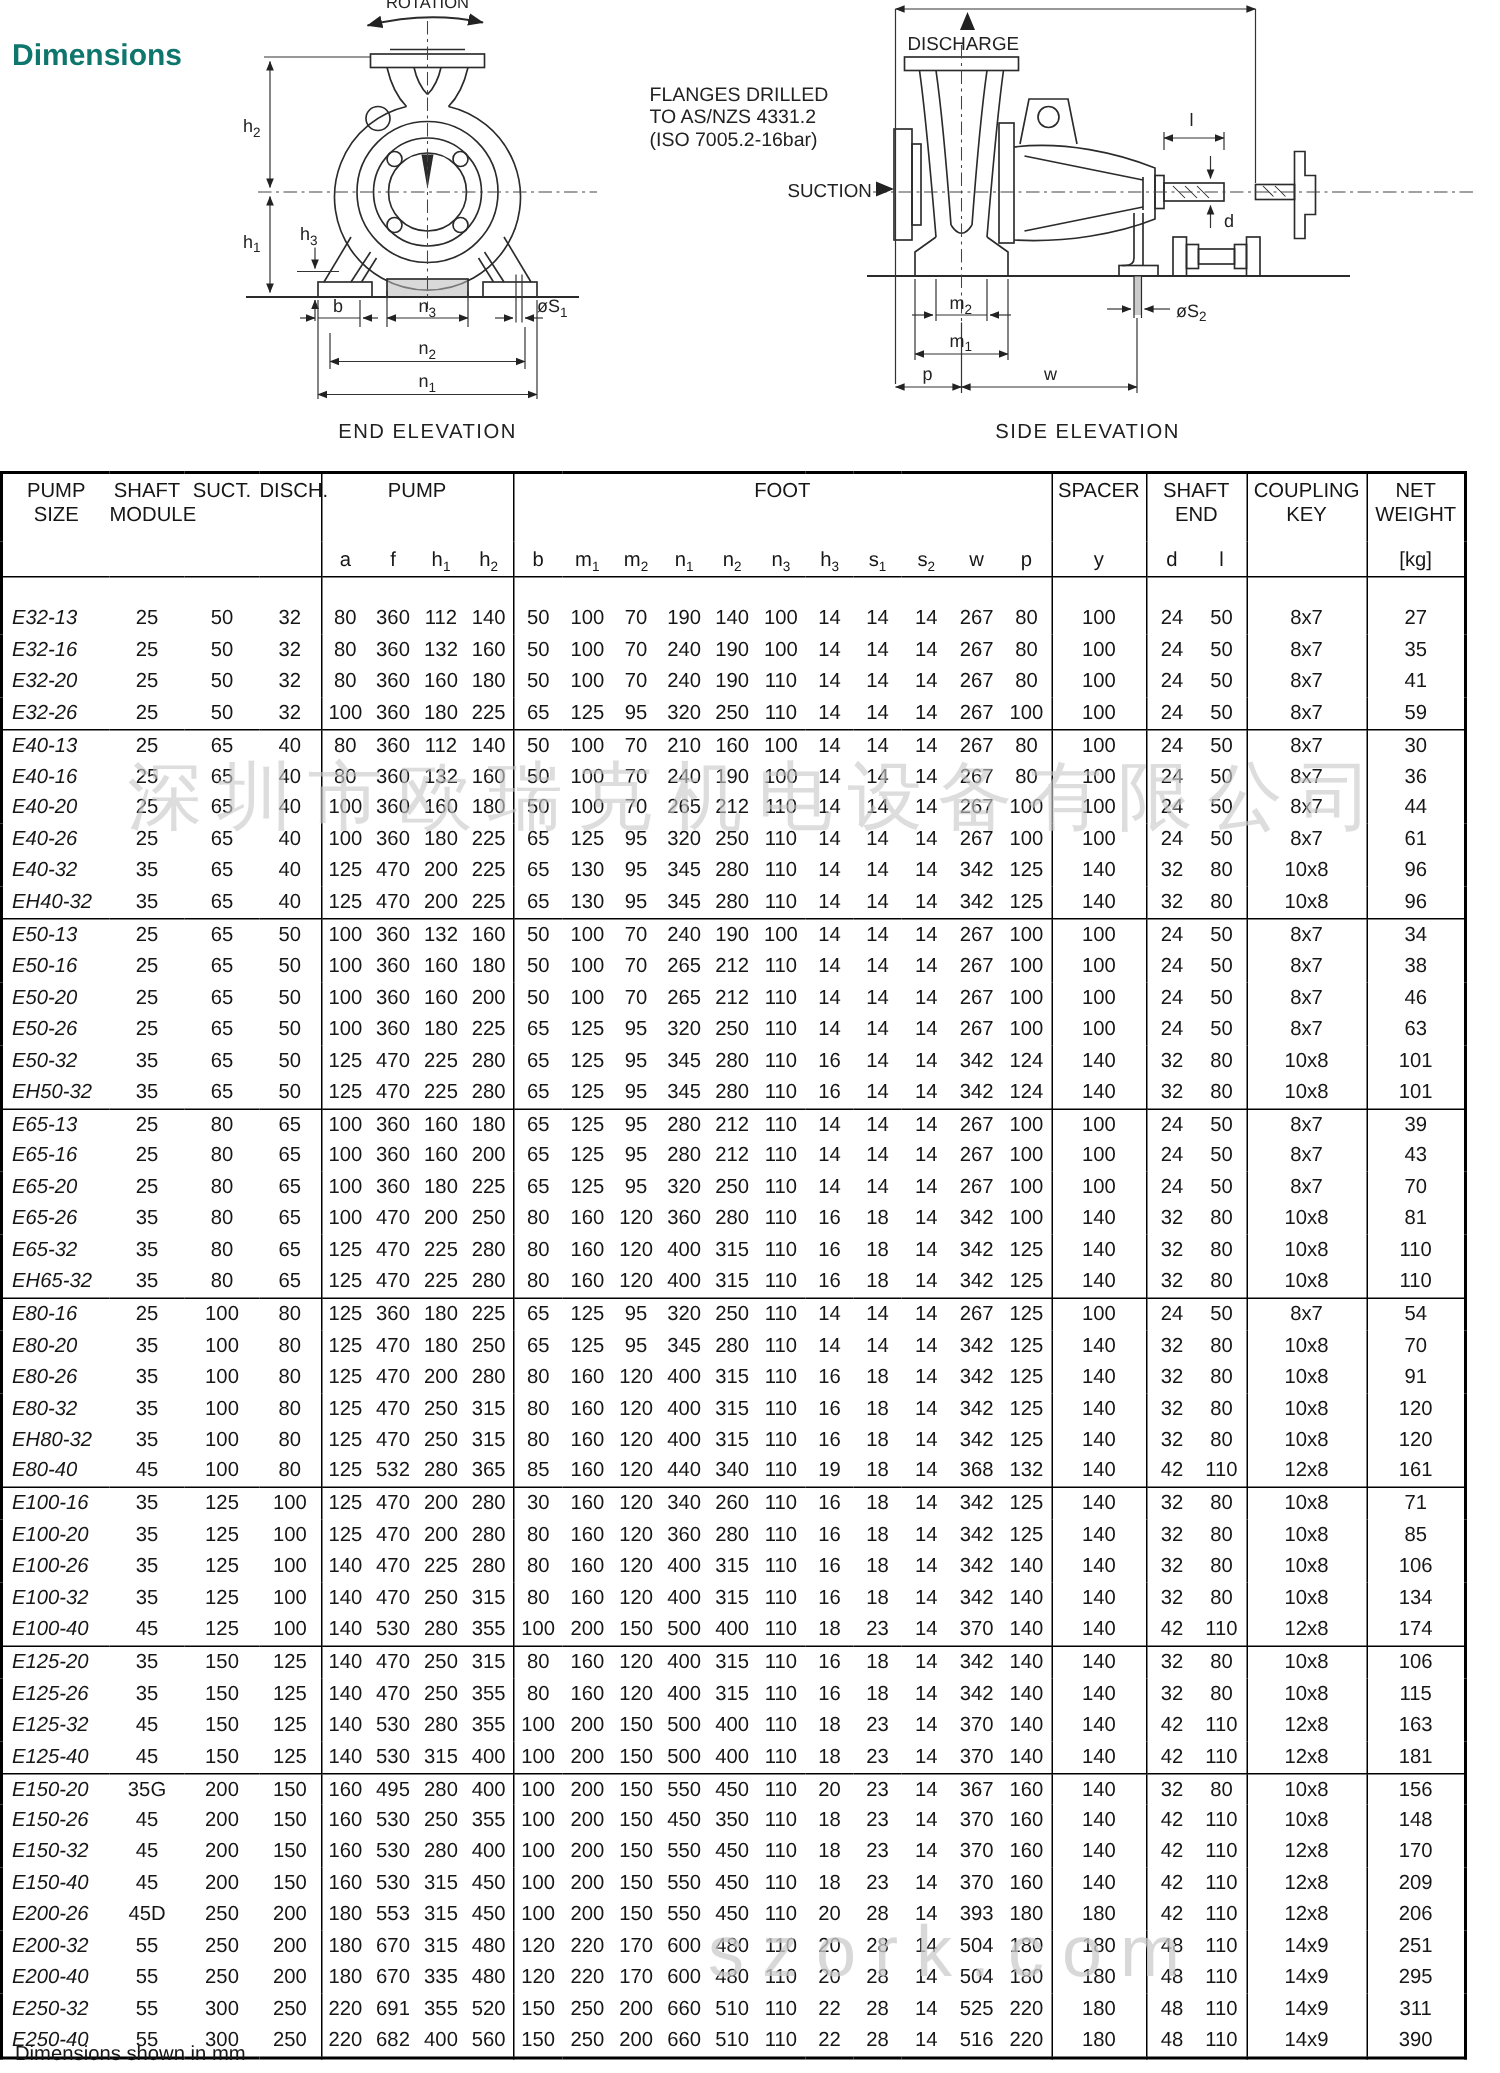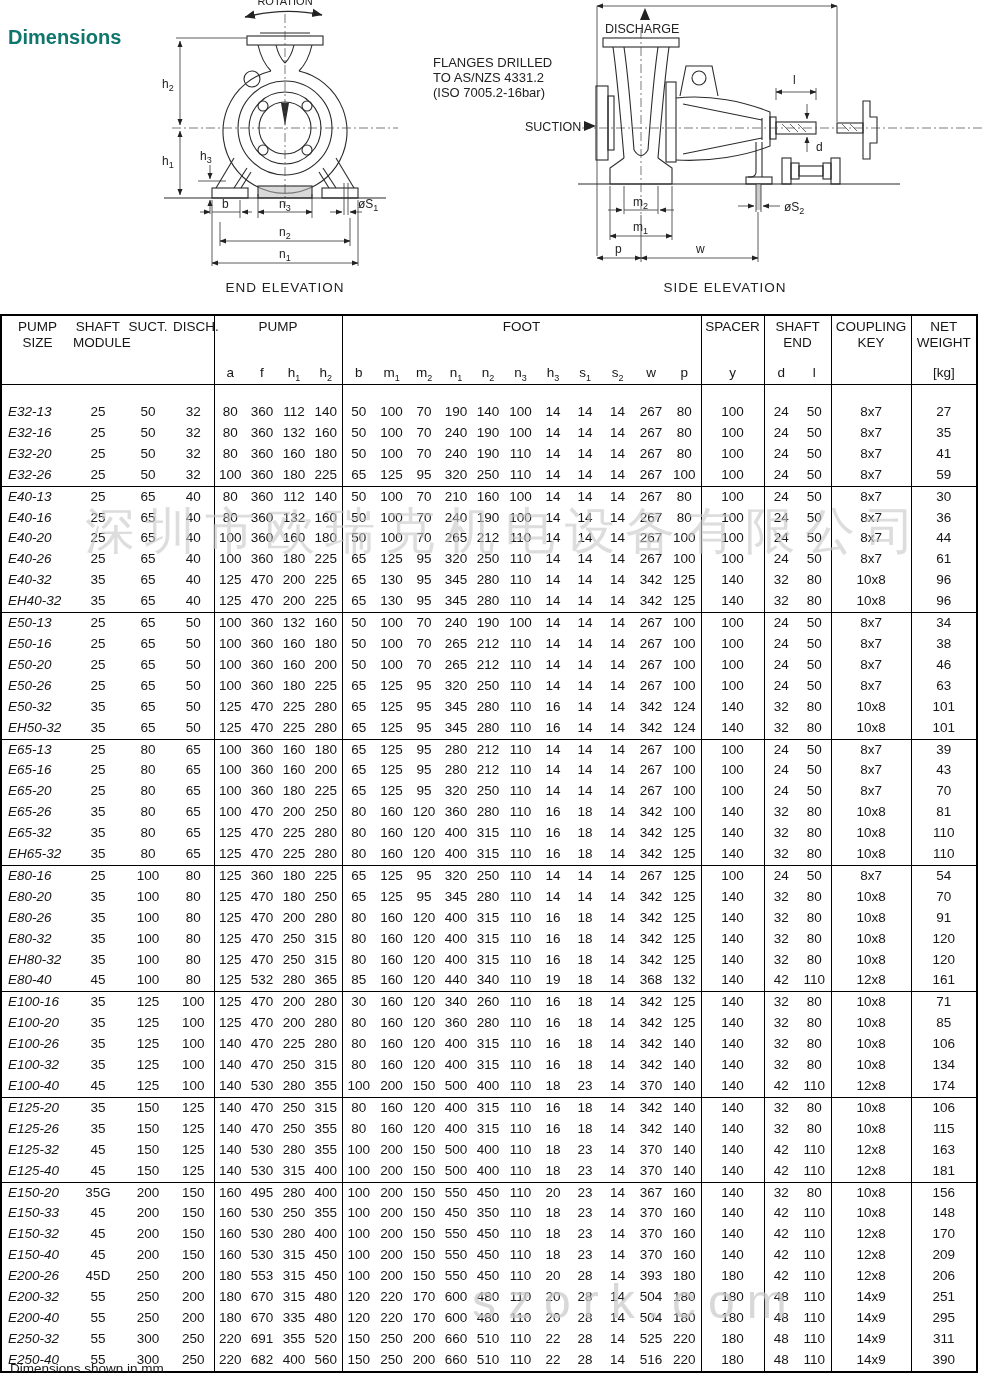--- a/index.html
+++ b/index.html
@@ -1309,21 +1309,21 @@
           <td>14</td>
           <td>367</td>
           <td class="gr">160</td>
           <td class="gr">140</td>
           <td>32</td>
           <td class="gr">80</td>
           <td class="gr">10x8</td>
           <td>156</td>
         </tr>
         <tr>
-          <td class="c0">E150-33</td>
+          <td class="c0">E150-26</td>
           <td>45</td>
           <td>200</td>
           <td class="gr">150</td>
           <td>160</td>
           <td>530</td>
           <td>250</td>
           <td class="gr">355</td>
           <td>100</td>
           <td>200</td>
           <td>150</td>

